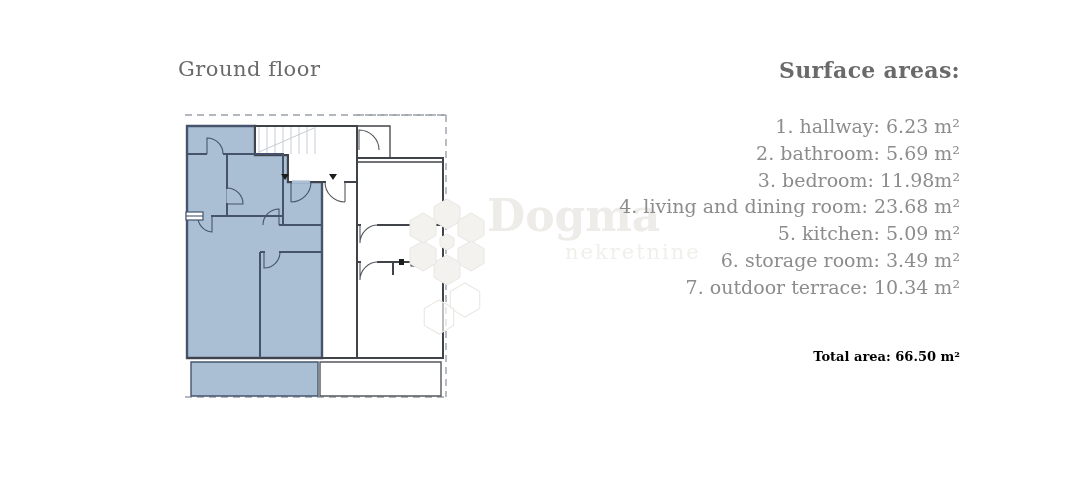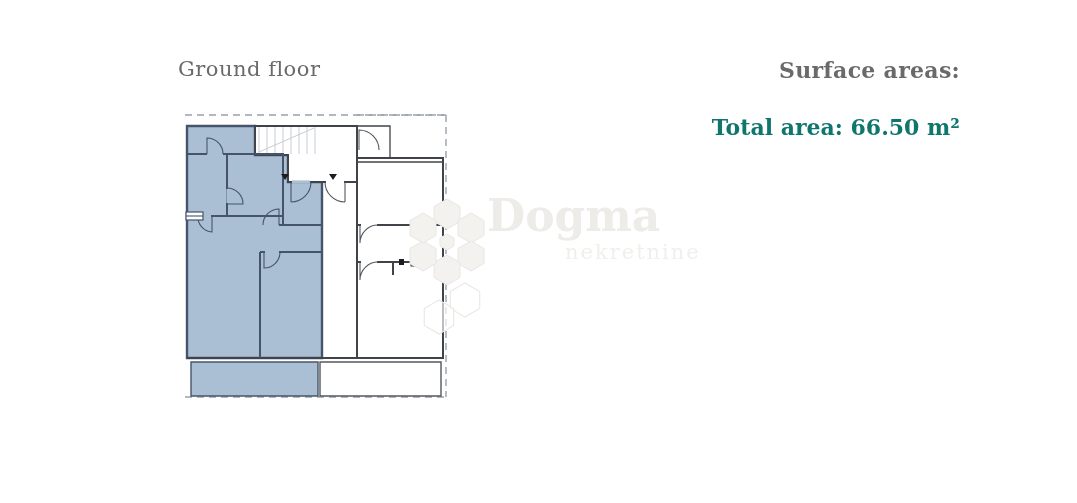--- a/index.html
+++ b/index.html
@@ -35,21 +35,21 @@
   .wm-brand{position:absolute;left:96px;top:-6px;font-size:44px;color:#edece8;
     font-family:"DejaVu Serif","Liberation Serif",serif;font-weight:bold;}
   .wm-sub{position:absolute;left:174px;top:44px;font-size:21px;letter-spacing:2px;
     color:#f0efeb;font-family:"DejaVu Serif","Liberation Serif",serif;}
   .hex-fill{fill:#f3f2ee;stroke:#e8e7e2;stroke-width:1;}
   .hex-line{fill:rgba(255,255,255,0.65);stroke:#eae9e4;stroke-width:1.2;}
   
   .panel{position:absolute;left:594px;top:57px;width:366px;text-align:right;z-index:3;}
   .panel-heading{font-size:22px;font-weight:bold;color:#6a6a6a;letter-spacing:0.3px;}
   .area-list{margin-top:30px;font-size:19px;line-height:26.8px;color:#8c8c8c;}
-  .total-area{margin-top:31px;font-size:22px;font-weight:bold;color:#0f766e;}
+  .total-area{margin-top:48px;font-size:13px;font-weight:bold;color:#000000;}
 </style>
 </head>
 <body>
 
 <div class="plan-title">Ground floor</div>
 
 <div class="plan-wrap">
   <svg width="266" height="290" viewBox="0 0 266 290" xmlns="http://www.w3.org/2000/svg">
 
     <path class="dash" d="M0,3 H261"></path>
@@ -138,14 +138,23 @@
     <polygon class="hex-fill" points="0,-8 7,-4 7,4 0,8 -7,4 -7,-4"></polygon>
     <polygon class="hex-line" points="18,41 32.7,49.5 32.7,66.5 18,75 3.3,66.5 3.3,49.5"></polygon>
     <polygon class="hex-line" points="-8,58 6.7,66.5 6.7,83.5 -8,92 -22.7,83.5 -22.7,66.5"></polygon>
   </svg>
   <span class="wm-brand">Dogma</span>
   <span class="wm-sub">nekretnine</span>
 </div>
 
 <div class="panel">
   <div class="panel-heading">Surface areas:</div>
+  <div class="area-list">
+    <div>1. hallway: 6.23 m²</div>
+    <div>2. bathroom: 5.69 m²</div>
+    <div>3. bedroom: 11.98m²</div>
+    <div>4. living and dining room: 23.68 m²</div>
+    <div>5. kitchen: 5.09 m²</div>
+    <div>6. storage room: 3.49 m²</div>
+    <div>7. outdoor terrace: 10.34 m²</div>
+  </div>
   <div class="total-area">Total area: 66.50 m²</div>
 </div>
 
 </body></html>

